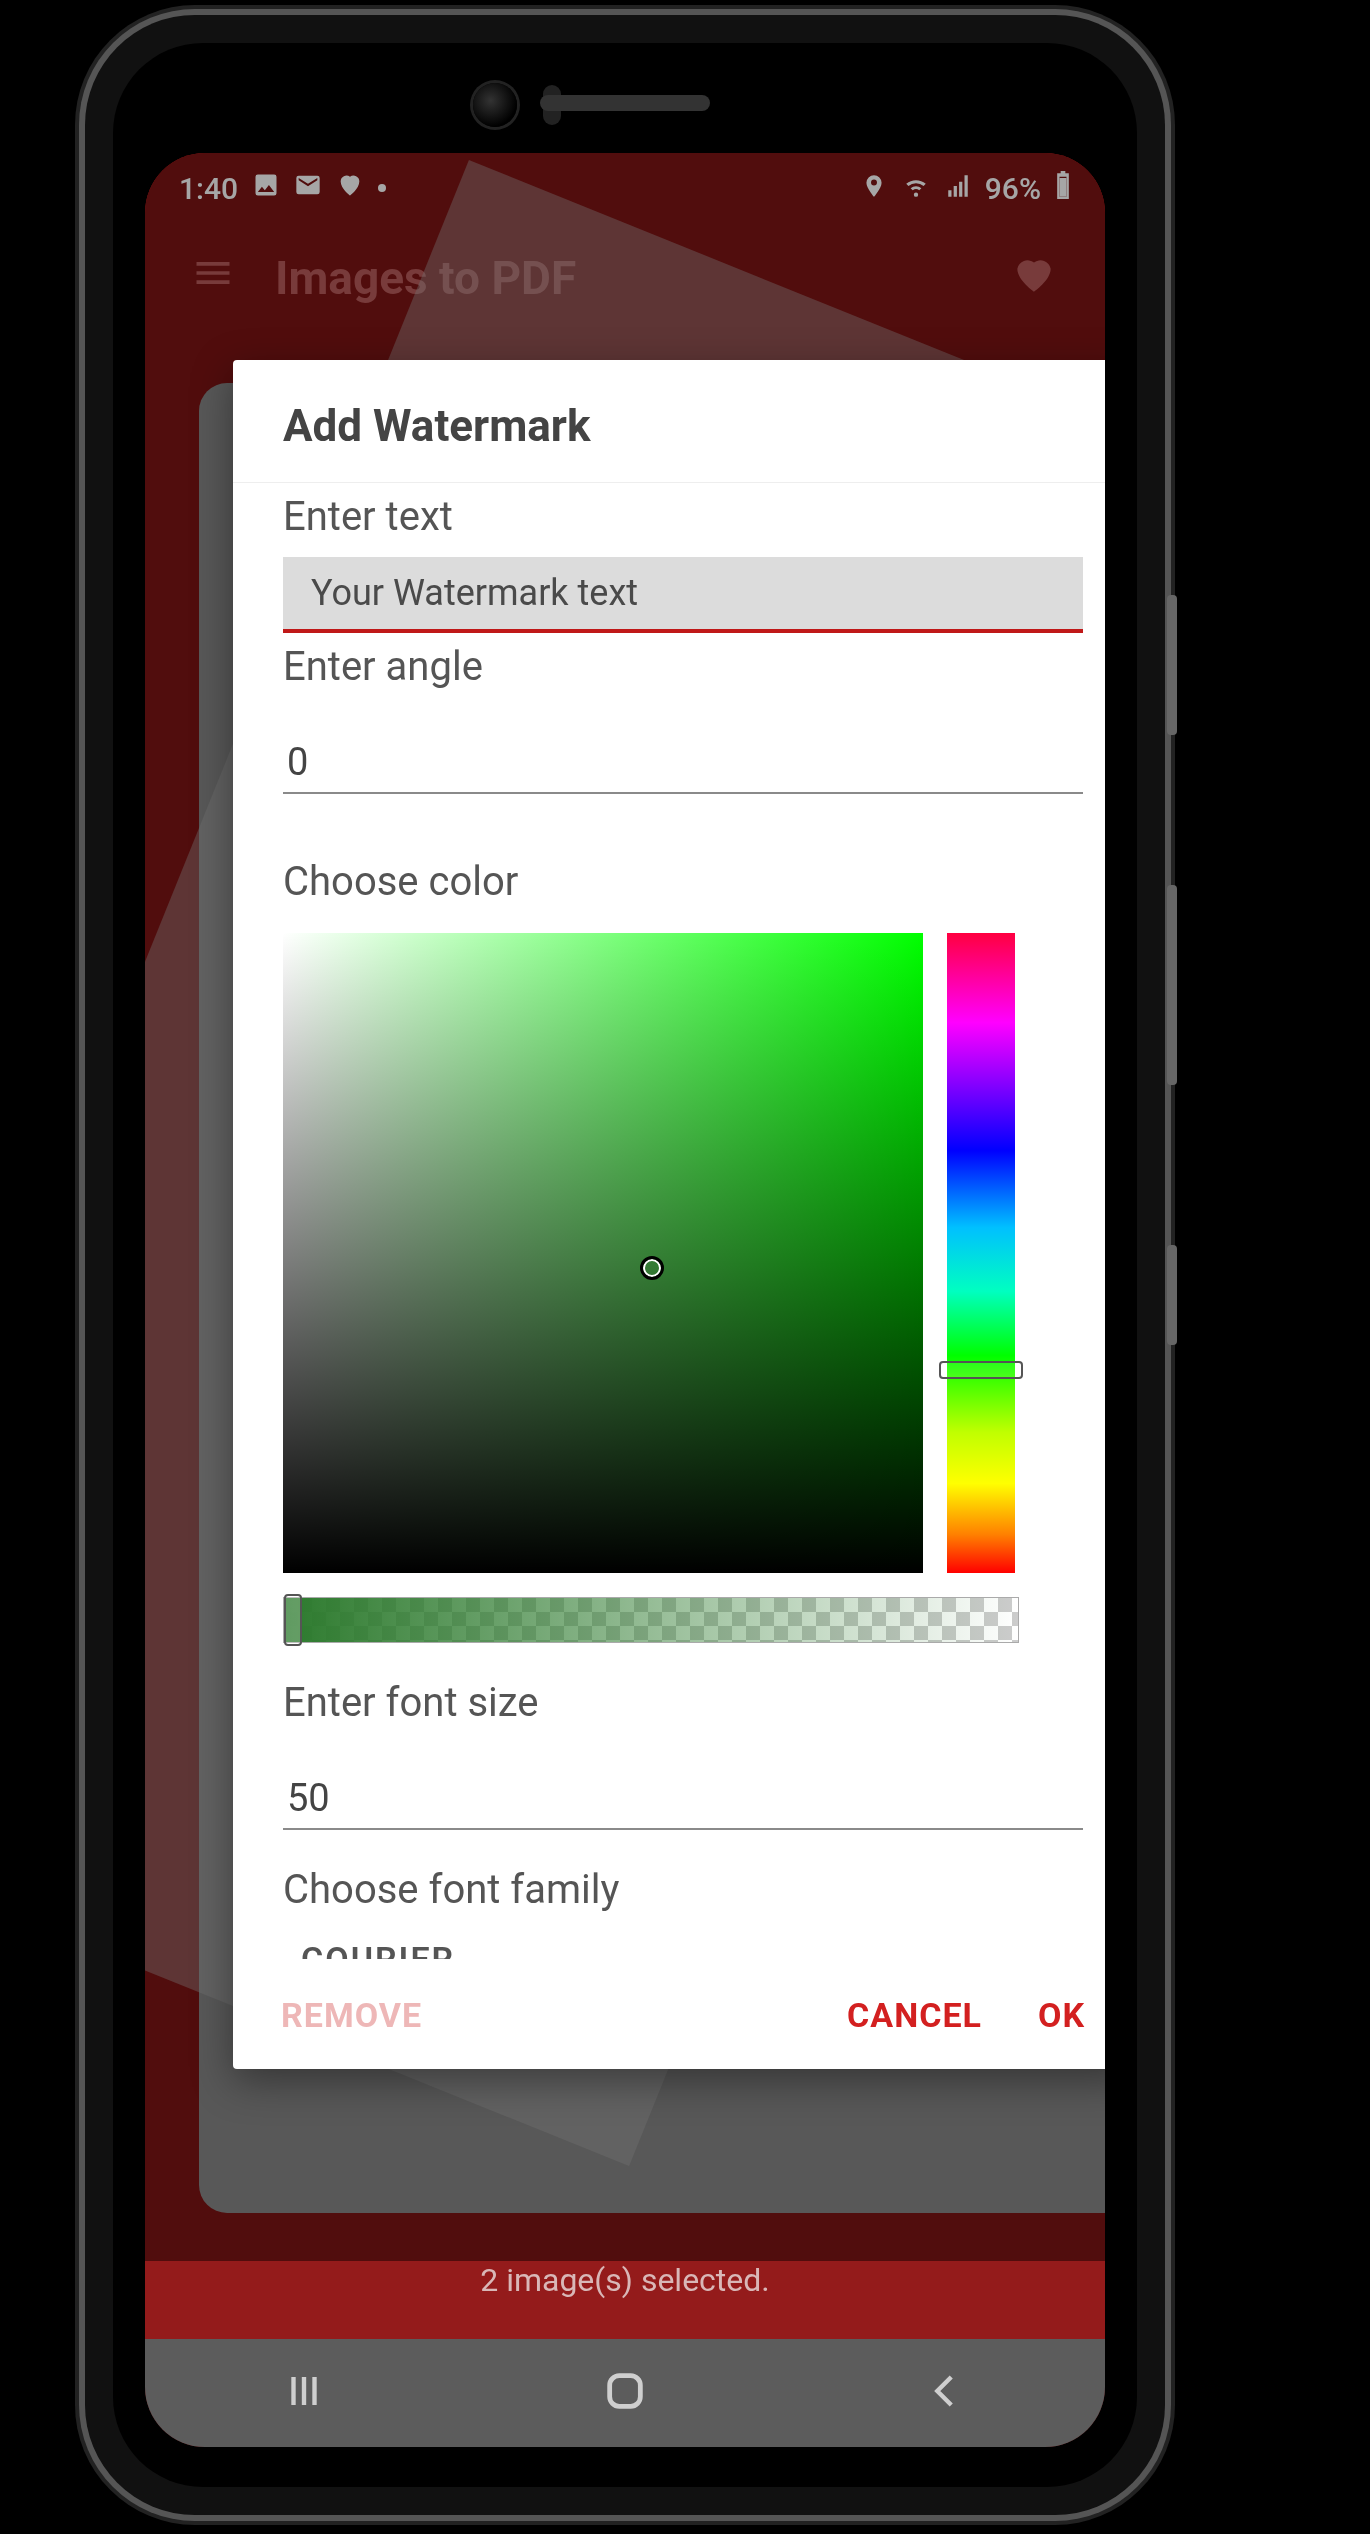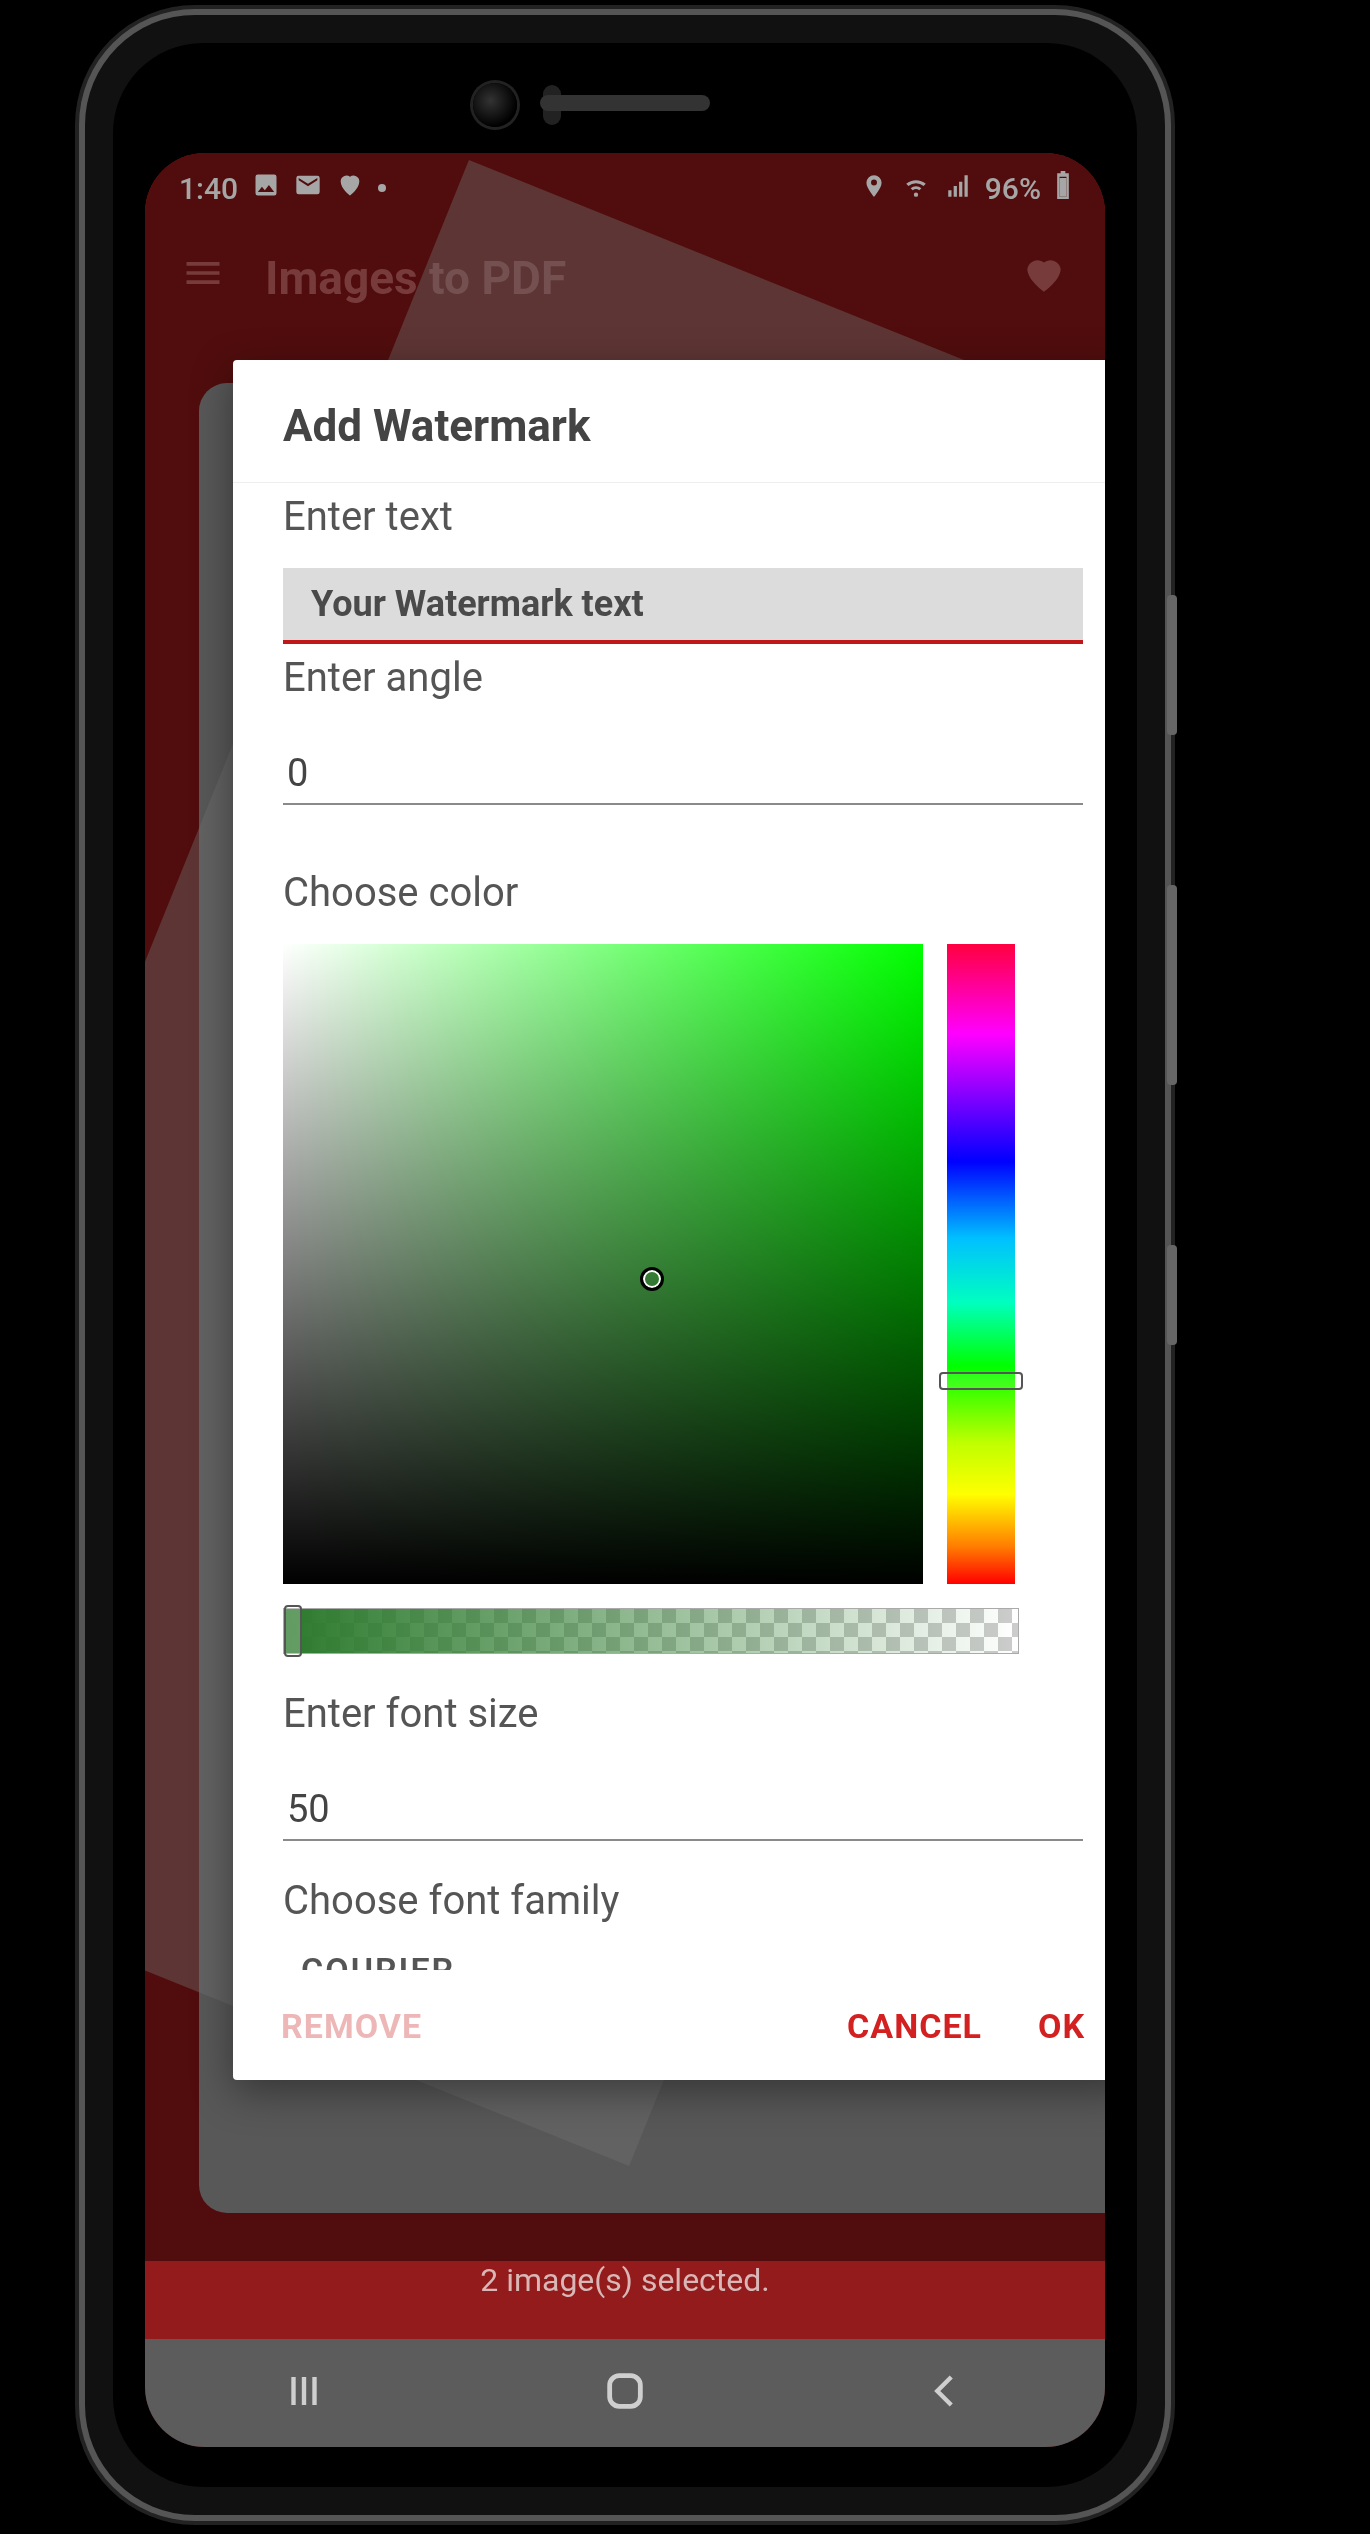--- a/index.html
+++ b/index.html
@@ -86,21 +86,21 @@
   }
   .statusbar svg { fill: #fff; }
   .dot { width: 8px; height: 8px; border-radius: 50%; background: #fff; }
 
   
   .appbar {
     height: 110px;
     background: #7d1414;
     display: flex;
     align-items: center;
-    padding: 0 36px;
+    padding: 0 46px;
     color: #b85b5b;
     font-size: 46px;
     font-weight: 700;
     gap: 40px;
   }
   .appbar .title { flex: 1; }
   .hamburger svg, .heart svg { fill: #b85b5b; }
 
   .backdrop-shape {
     position: absolute;
@@ -145,30 +145,29 @@
   .dialog-body {
     padding: 6px 50px 0;
   }
   .section-label {
     font-size: 40px;
     color: #555;
     margin-top: 4px;
   }
 
   .text-field {
-    margin-top: 28px;
+    margin-top: 17px;
     height: 72px;
     background: #dcdcdc;
     border-bottom: 4px solid #c01818;
     display: flex;
     align-items: center;
     padding: 0 28px;
     font-size: 36px;
     color: #4a4a4a;
-    font-weight: bold;
   }
 
   .plain-field {
     margin-top: 30px;
     height: 64px;
     border-bottom: 2px solid #8a8a8a;
     font-size: 38px;
     color: #444;
     display: flex; align-items: flex-end;
     padding: 0 4px 8px;

